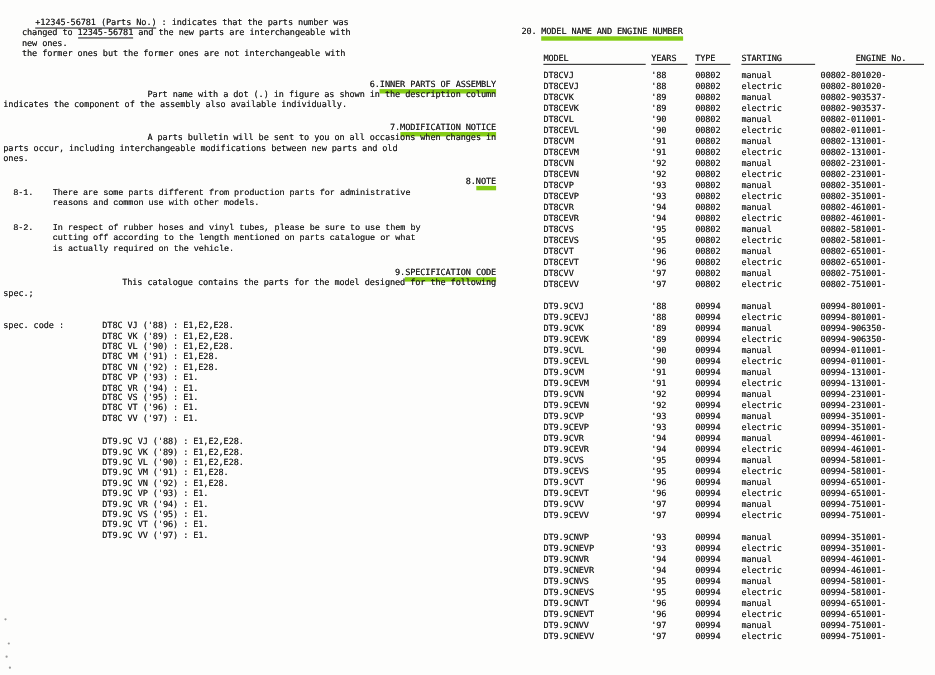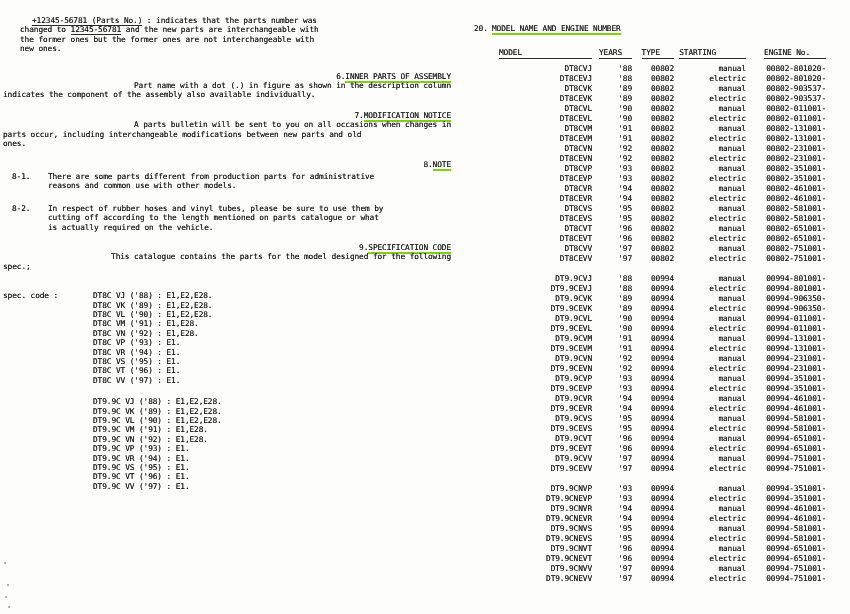--- a/index.html
+++ b/index.html
@@ -15,57 +15,57 @@
   .u{border-bottom:1px solid #2a2a2a;}
   
   .para{margin-left:17px;margin-bottom:9px;}
   .para .line:first-child{padding-left:12px;}
   .para.mb-lg{margin-bottom:10px;}
   .para.first{margin-bottom:18px;}
   
   .sec{margin-bottom:11px;}
   .sec-head{white-space:pre;margin-left:14px;text-align:right;}
   .sec-num{display:inline-block;width:17px;}
-  .sec-title{border-bottom:2px solid #84cc16;}
+  .sec-title{border-bottom:4px solid #84cc16;}
   .sec-body .line:first-child{padding-left:15px;text-align:right;}
   .sec-body{margin-left:0;}
   
   .notes{margin-left:9px;margin-top:2px;}
-  .note{display:flex;margin-bottom:13px;}
+  .note{display:flex;margin-bottom:13px;font-family:Liberation Mono, monospace;}
   .note:last-child{margin-bottom:11px;}
   .note-num{width:36px;flex:none;}
   
   .spec{display:flex;margin-top:20px;}
   .spec-label{width:90px;flex:none;white-space:pre;}
   .spec-group + .spec-group{margin-top:12px;}
   
   .r-head{white-space:pre;}
   .r-num{display:inline-block;width:18px;}
-  .etable{margin-left:20px;margin-top:14px;text-align:right;}
+  .etable{margin-left:20px;margin-top:14px;}
   .tr{display:grid;grid-template-columns:98px 40px 42px 72px 80px;}
   .td{white-space:pre;height:10px;}
   .th-row{margin-bottom:3px;}
   .th-row .td{height:13px;}
   .th span{border-bottom:1px solid #2a2a2a;padding-bottom:1px;}
   .tgroup{margin-bottom:10px;}
   
   .speck{position:absolute;width:2px;height:2px;background:#9a9a9a;border-radius:50%;}
 </style>
 </head>
 <body>
 
 <div class="page" style="background: rgb(253, 253, 252); color: rgb(30, 30, 30);">
 
   <div class="lcol">
 
     <div class="para first">
         <div class="line"><span class="u">+12345-56781 (Parts No.)</span><span> : indicates that the parts number was</span></div>
         <div class="line"><span>changed to </span><span class="u">12345-56781</span><span> and the new parts are interchangeable with</span></div>
+        <div class="line"><span>new ones.</span></div>
         <div class="line"><span>the former ones but the former ones are not interchangeable with</span></div>
-        <div class="line"><span>new ones.</span></div>
       </div>
 
     <div class="sec">
       <div class="sec-head"><span class="sec-num">6.</span><span class="sec-title">INNER PARTS OF ASSEMBLY</span></div>
       <div class="sec-body">
           <div class="line">Part name with a dot (.) in figure as shown in the description column</div>
           <div class="line">indicates the component of the assembly also available individually.</div>
         </div>
     </div>
 
@@ -139,21 +139,21 @@
   </div>
 
   <div class="rcol">
     <div class="r-head"><span class="r-num">20.</span><span class="sec-title">MODEL NAME AND ENGINE NUMBER</span></div>
     <div class="etable">
         <div class="tr th-row">
           <div class="td th"><span style="padding-right: 70px;">MODEL</span></div>
           <div class="td th"><span style="padding-right: 10px;">YEARS</span></div>
           <div class="td th"><span style="padding-right: 14px;">TYPE</span></div>
           <div class="td th"><span style="padding-right: 30px;">STARTING</span></div>
-          <div class="td th"><span style="padding-right: 16px;">ENGINE No.</span></div>
+          <div class="td th"><span style="padding-right: 16px; margin-left: 32px;">ENGINE No.</span></div>
         </div>
         <div class="tgroup">
           <div class="tr">
             <div class="td">DT8CVJ</div>
             <div class="td">'88</div>
             <div class="td">00802</div>
             <div class="td">manual</div>
             <div class="td">00802-801020-</div>
           </div>
           <div class="tr">

